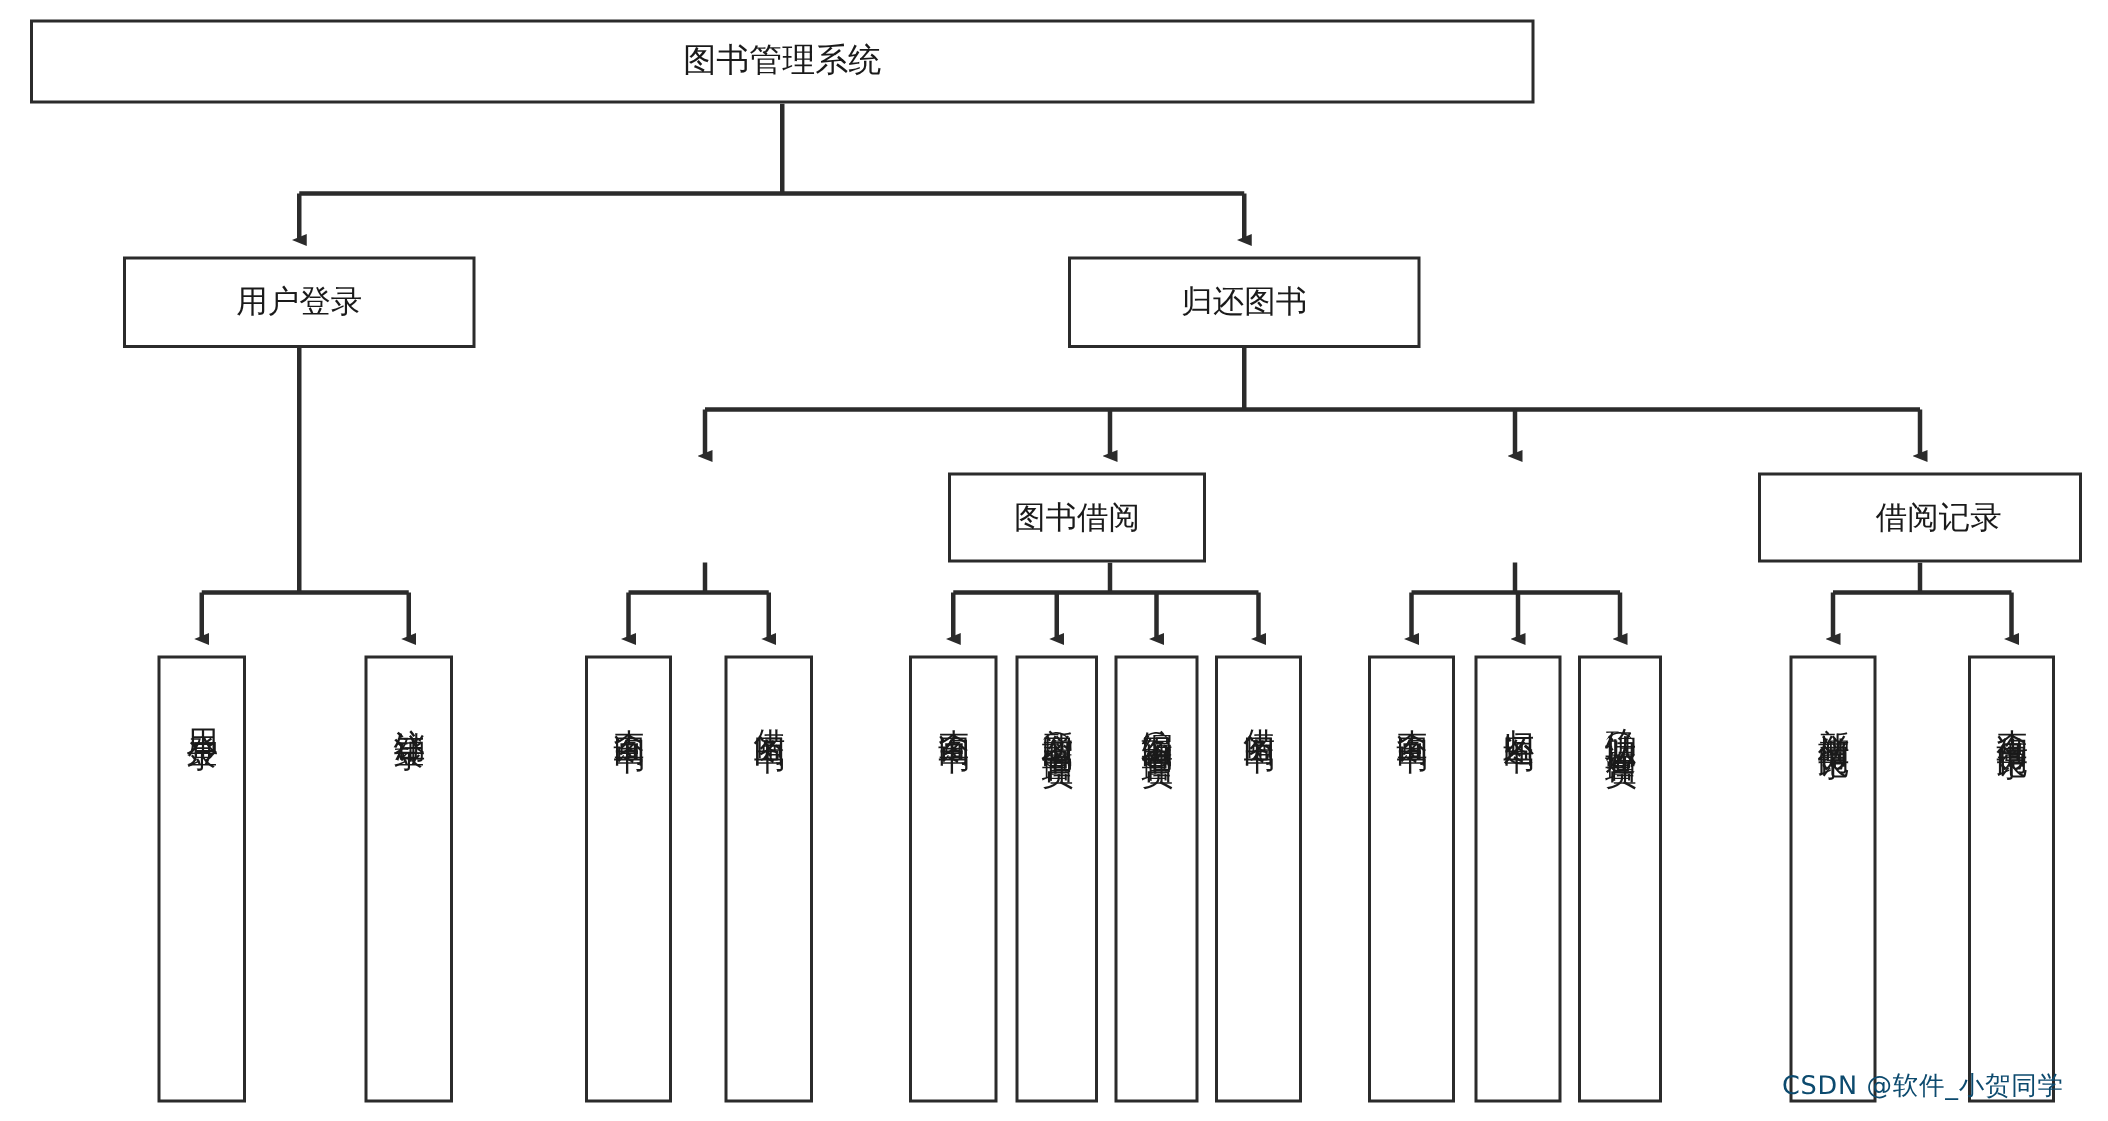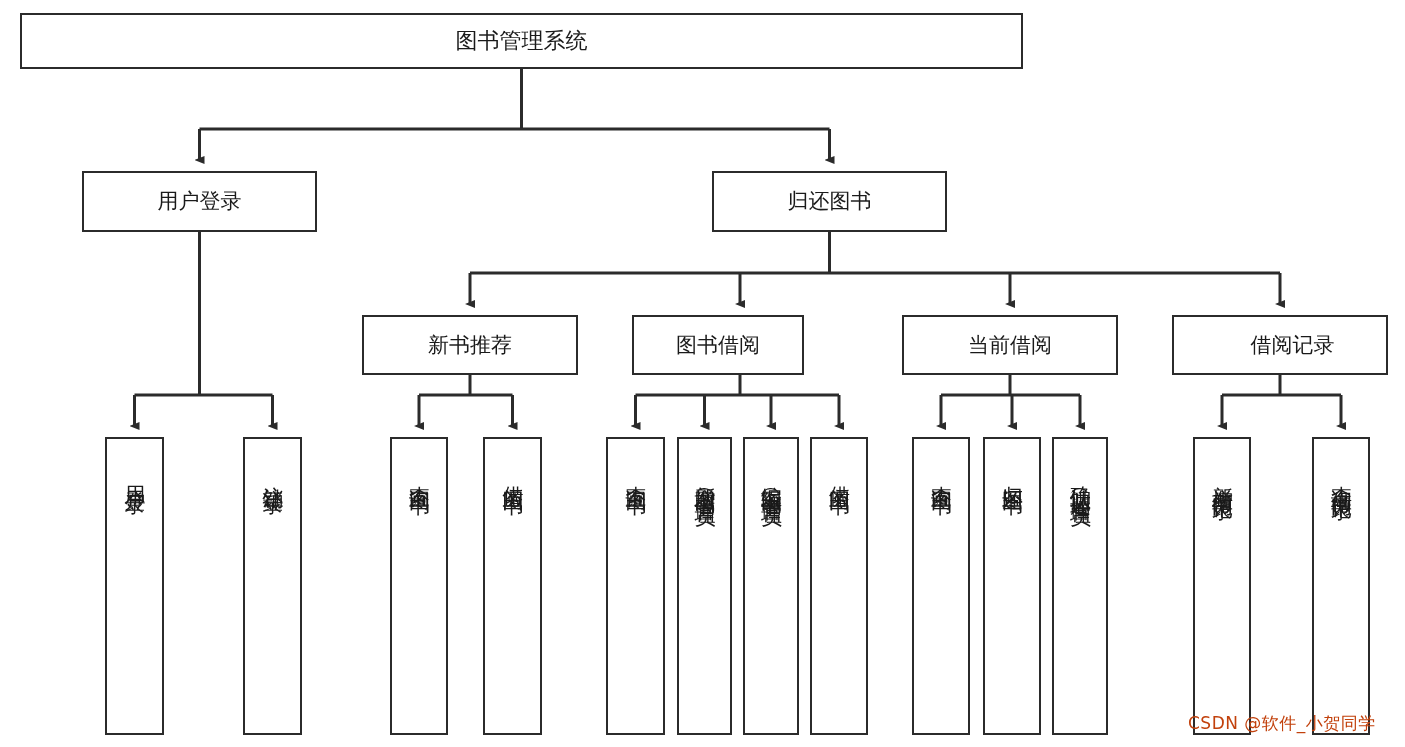--- a/index.html
+++ b/index.html
@@ -59,21 +59,21 @@
     writing-mode: vertical-rl;
     text-orientation: upright;
     letter-spacing: 3px;
     font-size: 21px;
     line-height: 1;
     white-space: nowrap;
   }
   .watermark {
     position: absolute;
     font-size: 17px;
-    color: #c2410c;
+    color: #0c4a6e;
     letter-spacing: 0.5px;
     white-space: nowrap;
     user-select: none;
   }
 </style>
 </head>
 <body>
 
 <div id="diagram-root">
 
@@ -124,28 +124,22 @@
     <span class="label">图书管理系统</span>
   </div>
 
   <div class="node h" style="left: 82px; top: 171px; width: 235px; height: 61px;">
     <span class="label">用户登录</span>
   </div>
   <div class="node h" style="left: 712px; top: 171px; width: 235px; height: 61px;">
     <span class="label">归还图书</span>
   </div>
 
-  <div class="node h" style="left: 362px; top: 315px; width: 216px; height: 60px;">
-    <span class="label">新书推荐</span>
-  </div>
   <div class="node h" style="left: 632px; top: 315px; width: 172px; height: 60px;">
     <span class="label">图书借阅</span>
-  </div>
-  <div class="node h" style="left: 902px; top: 315px; width: 216px; height: 60px;">
-    <span class="label">当前借阅</span>
   </div>
   <div class="node h" style="left: 1172px; top: 315px; width: 216px; height: 60px; padding-left: 25px;">
     <span class="label">借阅记录</span>
   </div>
 
   <div class="node v" style="left: 105px; top: 437px; width: 59px; height: 298px;">
     <span class="label">用户登录</span>
   </div>
   <div class="node v" style="left: 243px; top: 437px; width: 59px; height: 298px;">
     <span class="label">注销登录</span>

